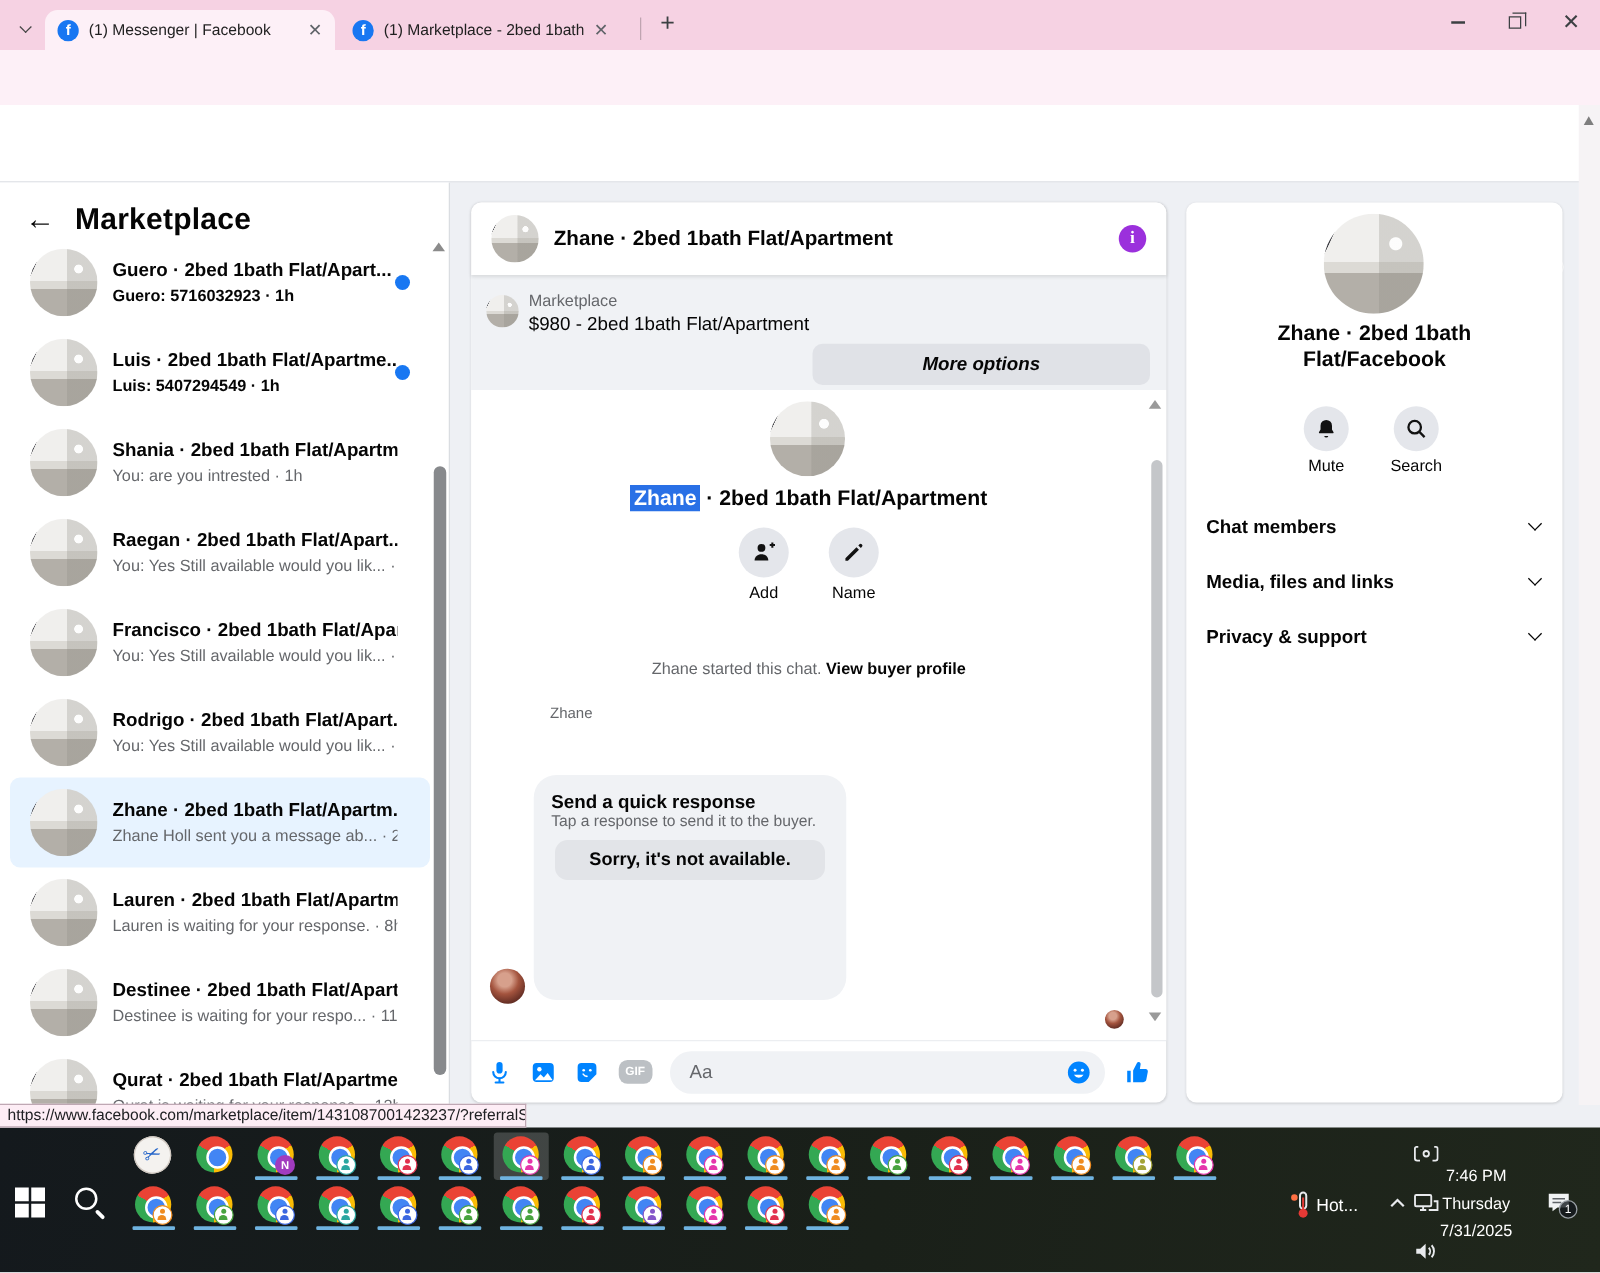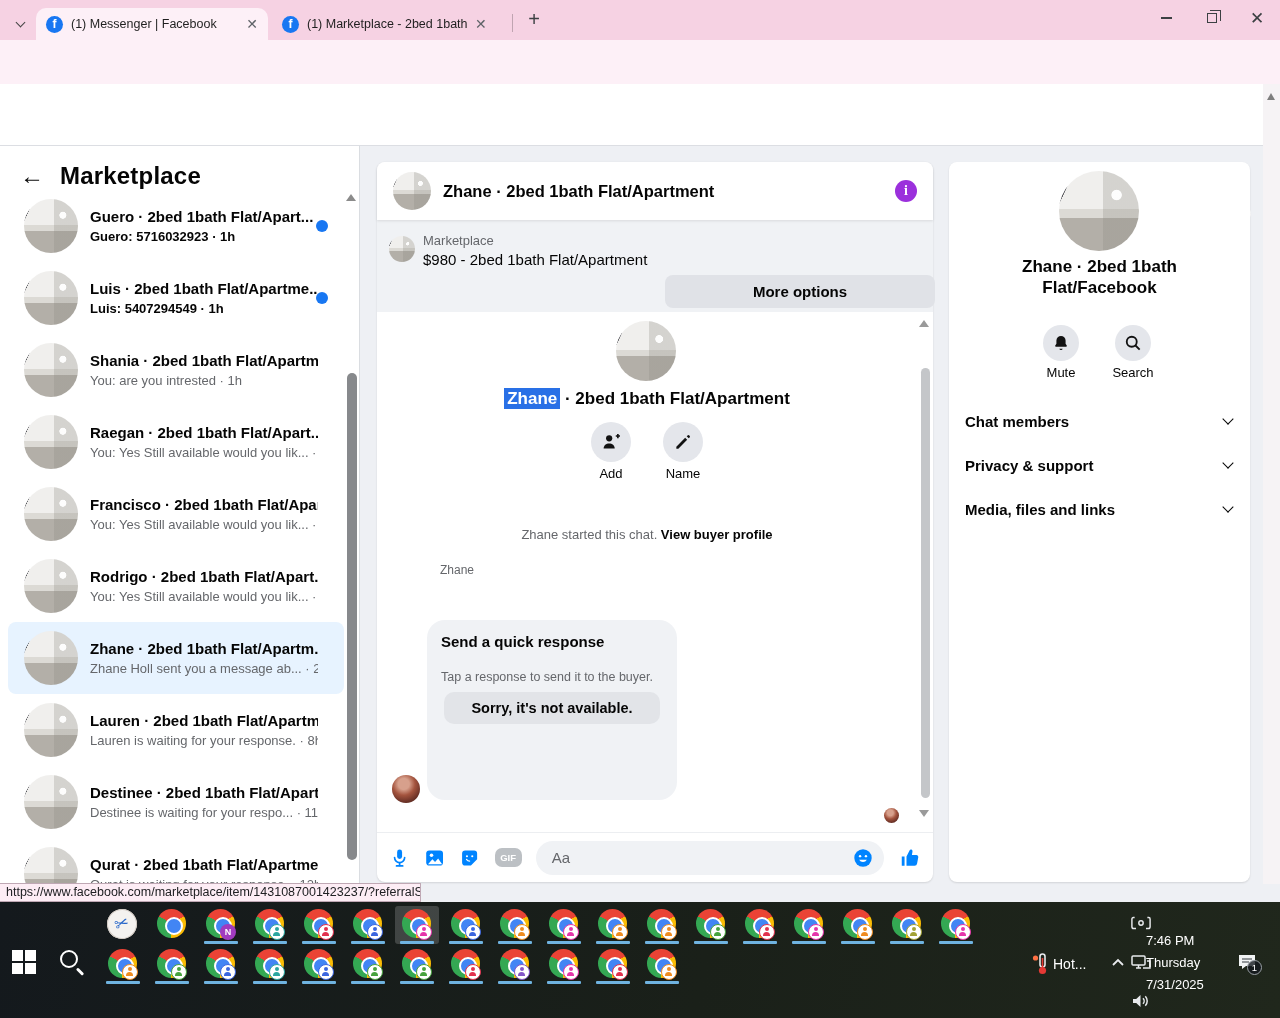--- a/index.html
+++ b/index.html
@@ -91,21 +91,21 @@
   .prof-name { position:absolute; left:0; top:77px; width:540px; text-align:center; font-size:17px; font-weight:700; color:#050505; }
   .sel-hl { background:#2970e6; color:#fff; padding:1px 3px; }
   .circ-btn { position:absolute; width:40px; height:40px; border-radius:50%; background:#e4e6eb; display:flex; align-items:center; justify-content:center; }
   .circ-lbl { position:absolute; width:60px; text-align:center; font-size:13px; color:#050505; }
   .started { position:absolute; left:0; top:215px; width:540px; text-align:center; font-size:13px; color:#65676b; }
   .started b { color:#050505; }
   .msg-sender { position:absolute; left:63px; top:251px; font-size:12px; color:#65676b; }
   .bubble { position:absolute; left:55px; top:268px; height:34px; border-radius:18px; background:#f0f0f0; font-size:15px; color:#050505; display:flex; align-items:center; padding:0 14px; }
   .qr-card { position:absolute; left:50px; top:308px; width:250px; height:180px; border-radius:18px; background:#f0f2f5; padding:13px 14px; }
   .qr-title { font-size:15px; font-weight:700; color:#050505; }
-  .qr-sub { font-size:12.5px; color:#65676b; margin-top:20px; white-space:nowrap; }
+  .qr-sub { font-size:12.5px; color:#65676b; margin-top:0; white-space:nowrap; }
   .qr-btn { width:216px; height:32px; margin:8px auto 0; border-radius:10px; background:#e2e4e8; font-size:14.5px; font-weight:700; color:#050505; display:flex; align-items:center; justify-content:center; }
   .qr-av { position:absolute; left:15px; top:463px; width:28px; height:28px; }
   .receipt { position:absolute; left:507px; top:496px; width:15px; height:15px; }
   .msg-scroll-up { position:absolute; right:4px; top:8px; width:0; height:0; border-left:5px solid transparent; border-right:5px solid transparent; border-bottom:7px solid #9a9a9a; }
   .msg-thumb { position:absolute; right:3px; top:56px; width:9px; height:430px; border-radius:5px; background:#c4c6c9; }
   .msg-scroll-dn { position:absolute; right:4px; top:498px; width:0; height:0; border-left:5px solid transparent; border-right:5px solid transparent; border-top:7px solid #9a9a9a; }
   .composer { position:absolute; left:0; top:670px; width:556px; height:50px; border-top:1px solid #eceef1; display:flex; align-items:center; padding:0 12px; gap:14px; }
   .gifpill { width:28px; height:19px; border-radius:7px; background:#bcc0c4; color:#fff; font-size:9.5px; font-weight:bold; text-align:center; line-height:19px; }
   .inputpill { width:360px; height:34px; border-radius:17px; background:#f0f2f5; display:flex; align-items:center; padding:0 10px 0 16px; }
   .inputpill .ph { color:#65676b; font-size:15px; flex:1; }
@@ -139,21 +139,21 @@
   .cell.active { background:rgba(255,255,255,.18); border-radius:3px; }
   .cell .ul { position:absolute; left:5px; right:5px; bottom:0; height:3px; border-radius:1px; background:#6fb3e0; }
   .chrome { position:absolute; left:7px; top:3px; width:29px; height:29px; border-radius:50%;
     background:conic-gradient(from 60deg, #fbbc05 0 120deg, #34a853 120deg 240deg, #ea4335 240deg 360deg); }
   .chrome::before { content:""; position:absolute; left:7.5px; top:7.5px; width:14px; height:14px; border-radius:50%; background:#4285f4; border:2.6px solid #fff; }
   .pbadge { position:absolute; right:-1px; bottom:-2px; width:16px; height:16px; border-radius:50%; background:#fff; border:1.7px solid currentColor; }
   .pbadge::before { content:""; position:absolute; left:4.6px; top:2.2px; width:4px; height:4px; border-radius:50%; background:currentColor; }
   .pbadge::after { content:""; position:absolute; left:3px; top:7.4px; width:7px; height:4px; border-radius:4px 4px 0 0; background:currentColor; }
   .nbadge { position:absolute; right:-1px; bottom:-2px; width:16px; height:16px; border-radius:50%; background:#a13bbf; color:#fff; font-size:9px; font-weight:bold; text-align:center; line-height:16px; }
   .snip { position:absolute; left:6px; top:3px; width:30px; height:30px; border-radius:50%; background:#f4f2ef; color:#2867c9; font-size:17px; text-align:center; line-height:30px; transform:rotate(-20deg); box-shadow:inset 0 0 0 1px #d0c8c0; }
-  .tray-txt { position:absolute; color:#fff; font-size:13px; text-align:left; width:70px; }
+  .tray-txt { position:absolute; color:#fff; font-size:13px; text-align:center; width:70px; }
   .hot-lbl { position:absolute; left:1053px; top:54px; color:#fff; font-size:14px; }
   .tray-badge { position:absolute; left:1247px; top:58px; width:15px; height:15px; border-radius:50%; border:1.5px solid #9aa0a6; color:#fff; font-size:9.5px; text-align:center; line-height:13px; background:rgba(20,25,30,.8); }
 </style>
 </head>
 <body>
 
 <div class="screen">
 
   <div class="titlebar">
     <span class="tabchev"><span class="chev" style="margin:3px 0 0 3px;"></span></span>
@@ -366,21 +366,21 @@
     <div class="chat-header">
       <span class="room-av ch-av"></span>
       <span class="ch-title">Zhane · 2bed 1bath Flat/Apartment</span>
       <span class="info-ico" id="infoIcon" style="background: rgb(155, 48, 220);">i</span>
     </div>
 
     <div class="banner">
       <span class="room-av bn-av"></span>
       <span class="bn-label">Marketplace</span>
       <span class="bn-item">$980 - 2bed 1bath Flat/Apartment</span>
-      <div class="bn-btn" style="left:288px; width:270px;">
+      <div class="bn-btn" style="left:273px; width:270px;font-style:italic;">
           <span>More options</span>
         </div>
     </div>
 
     <div class="msgs">
       <span class="room-av big-av"></span>
       <div class="prof-name">
         <span class="sel-hl">Zhane</span><span> · 2bed 1bath Flat/Apartment</span>
       </div>
 
@@ -477,25 +477,25 @@
           <line x1="15" y1="15" x2="20" y2="20"></line>
         </svg>
     </span>
     <span class="det-lbl" style="left:149px;">Search</span>
     <div class="det-secs" id="detSecs">
         <div class="det-row">
           <span class="t">Chat members</span>
           <span class="chev"></span>
         </div>
         <div class="det-row">
+          <span class="t">Media, files and links</span>
+          <span class="chev"></span>
+        </div>
+        <div class="det-row">
           <span class="t">Privacy &amp; support</span>
-          <span class="chev"></span>
-        </div>
-        <div class="det-row">
-          <span class="t">Media, files and links</span>
           <span class="chev"></span>
         </div>
       </div>
   </div>
 
   <div class="pg-scroll">
       <span class="pg-up"></span>
     </div>
 
   <div class="statuspill">https://www.facebook.com/marketplace/item/1431087001423237/?referralS...</div>

